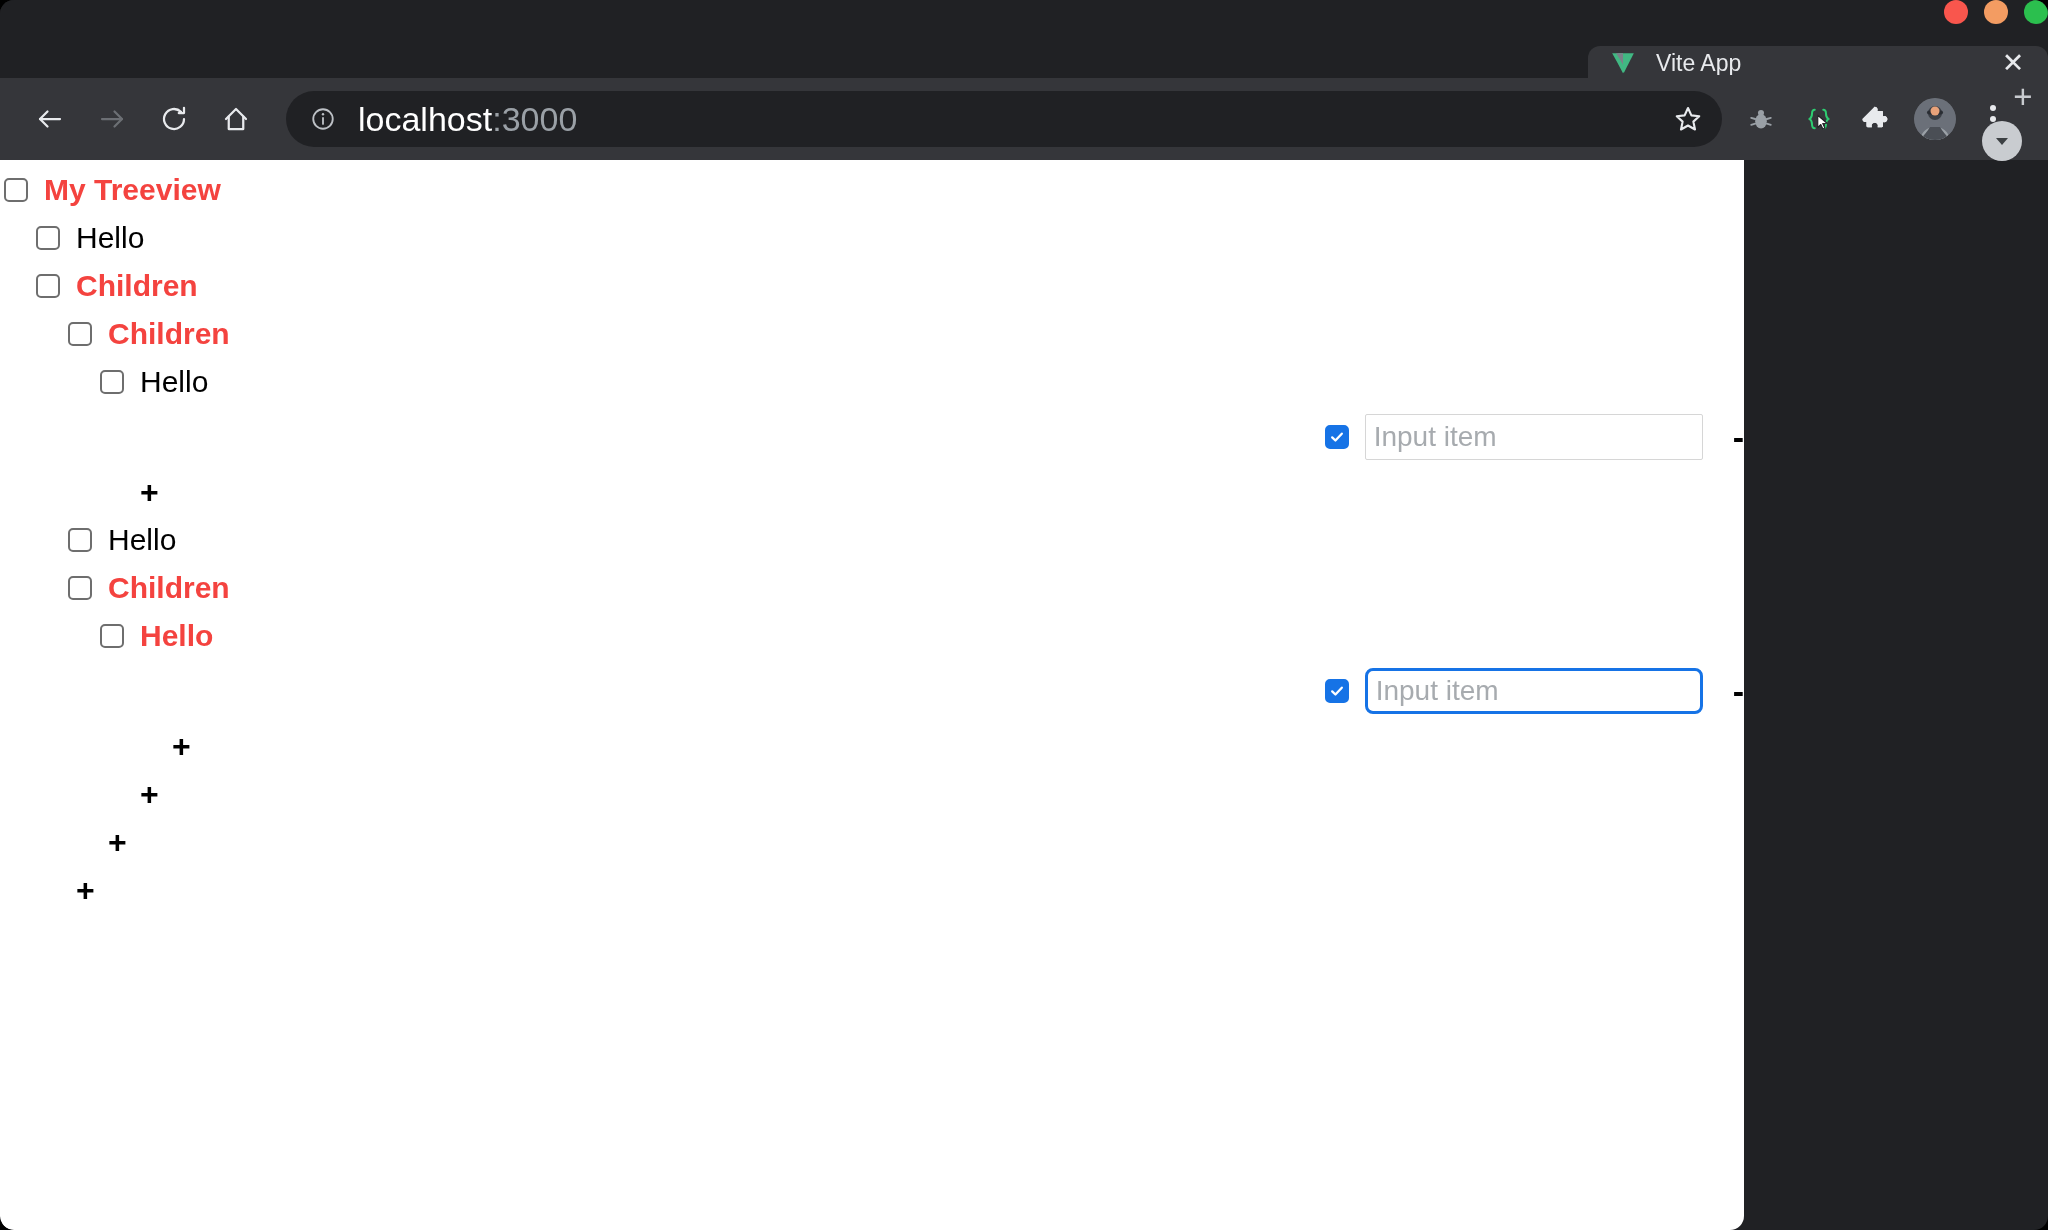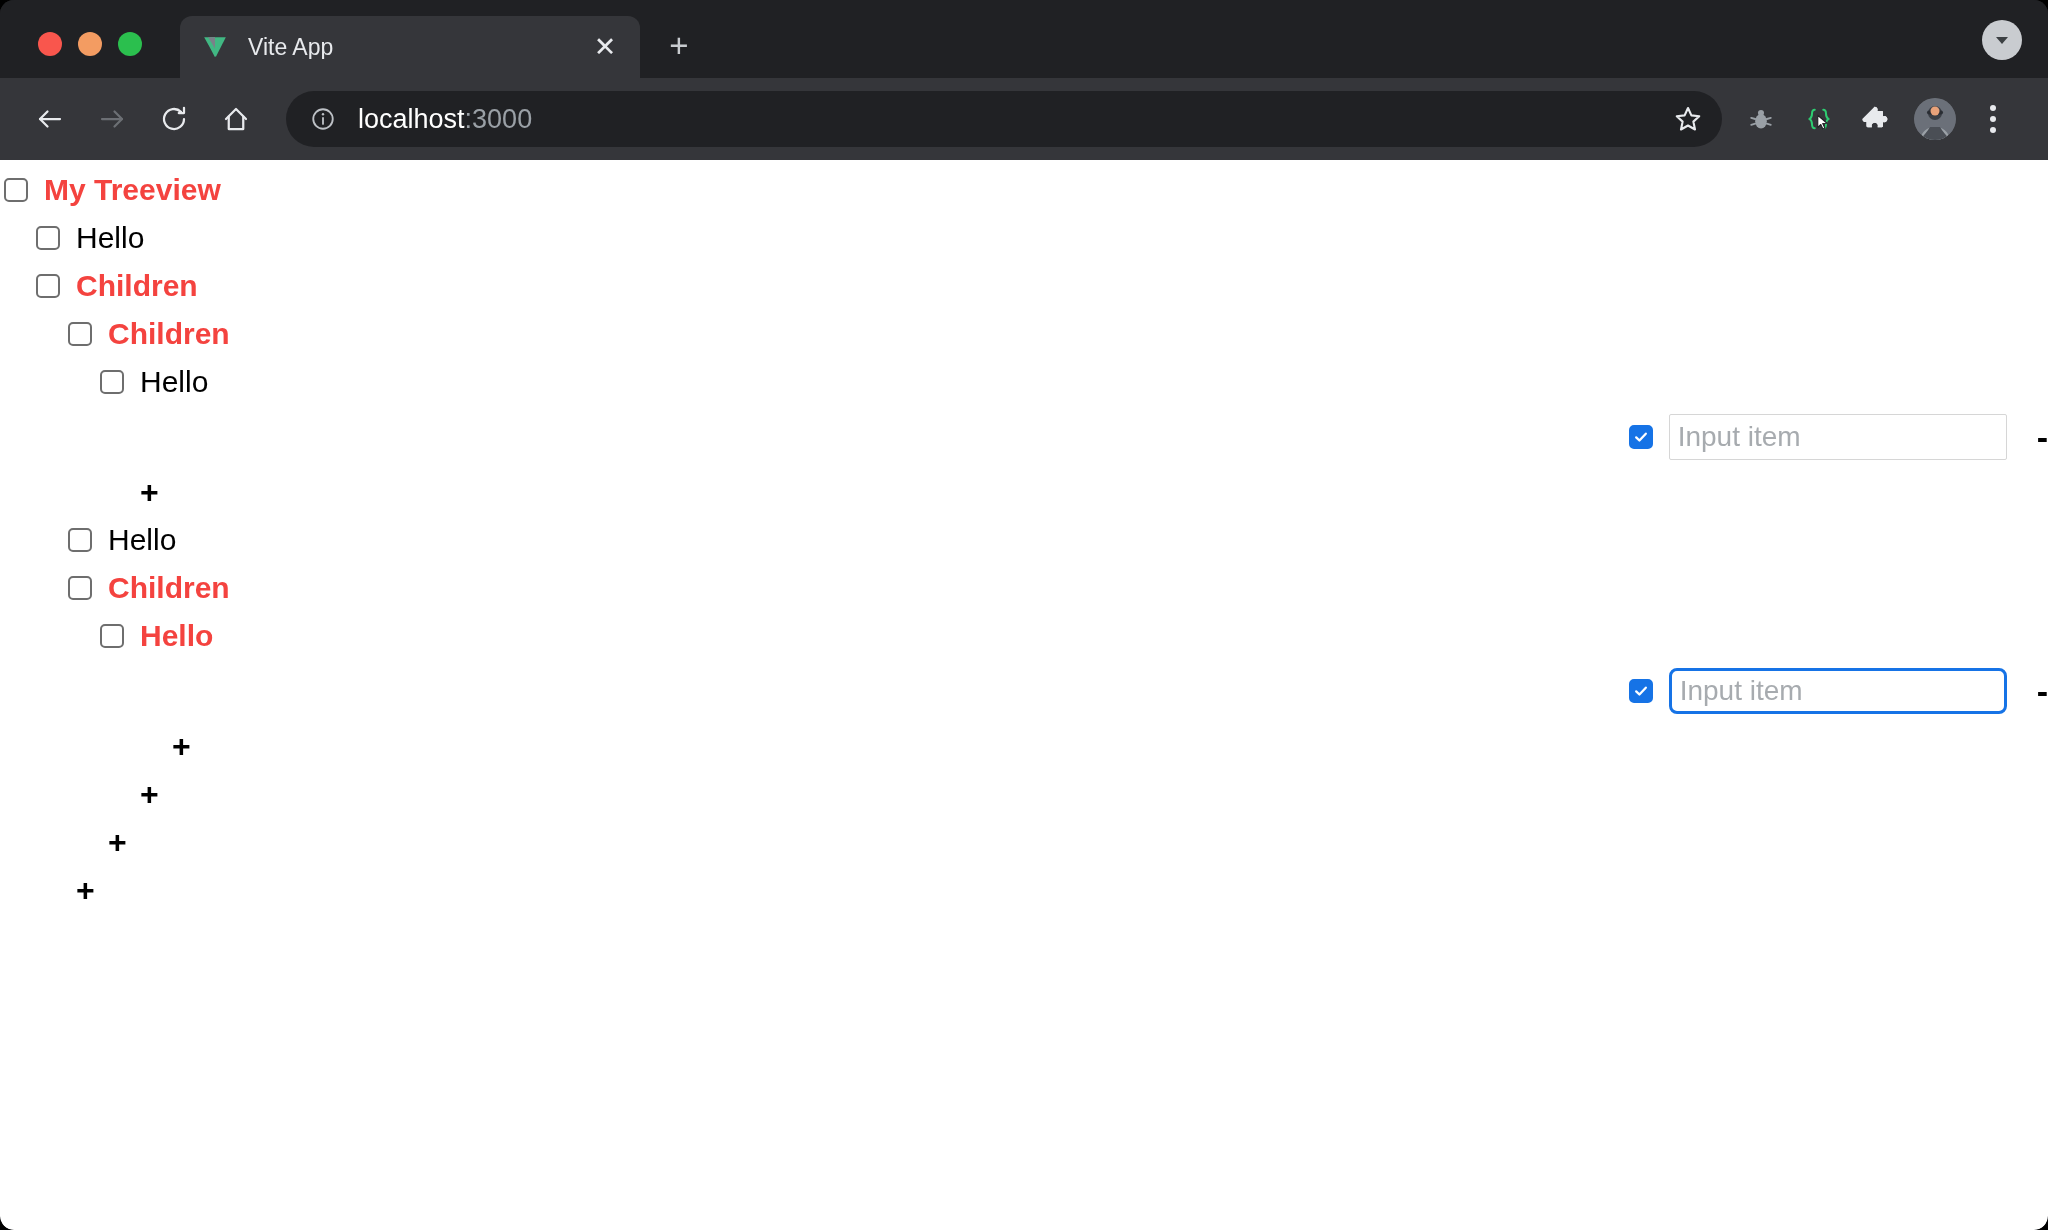--- a/index.html
+++ b/index.html
@@ -23,20 +23,21 @@
     overflow: hidden;
   }
 
   
   .tab-strip {
     position: relative;
     height: 78px;
     background: #202124;
     display: flex;
     align-items: flex-end;
+    flex-direction: column;
   }
 
   .traffic-lights {
     display: flex;
     align-items: center;
     gap: 16px;
     padding: 0 0 22px 38px;
   }
   .light { width: 24px; height: 24px; border-radius: 50%; display:block; }
   .light.red    { background: #F9564D; }
@@ -129,21 +130,21 @@
     padding: 0 10px 0 22px;
     min-width: 0;
   }
   .omnibox-info {
     width: 30px; height: 30px;
     flex: 0 0 auto;
     display: flex; align-items: center; justify-content: center;
   }
   .omnibox-url {
     margin-left: 20px;
-    font-size: 27px;
+    font-size: 34px;
     color: #FFFFFF;
     white-space: nowrap;
     line-height: 1;
     text-align: center;
   }
   .omnibox-url .url-suffix { color: #9AA0A6; }
   .omnibox-spacer { flex: 1 1 auto; }
   .omnibox-star {
     width: 48px; height: 48px;
     flex: 0 0 auto;
@@ -174,21 +175,21 @@
   .kebab {
     display: flex; flex-direction: column; align-items: center; gap: 5px;
   }
   .kebab i { width: 6px; height: 6px; border-radius: 50%; background: #E8EAED; display:block; }
 
   
   .page {
     position: absolute;
     left: 0;
     top: 160px;
-    width: 2048px;
+    width: 1744px;
     height: 1070px;
     background: #FFFFFF;
     border-radius: 0 0 14px 14px;
     overflow: hidden;
   }
 
   .tree { padding: 6px 0 0 0; }
 
   .tree-row {
     display: flex;

